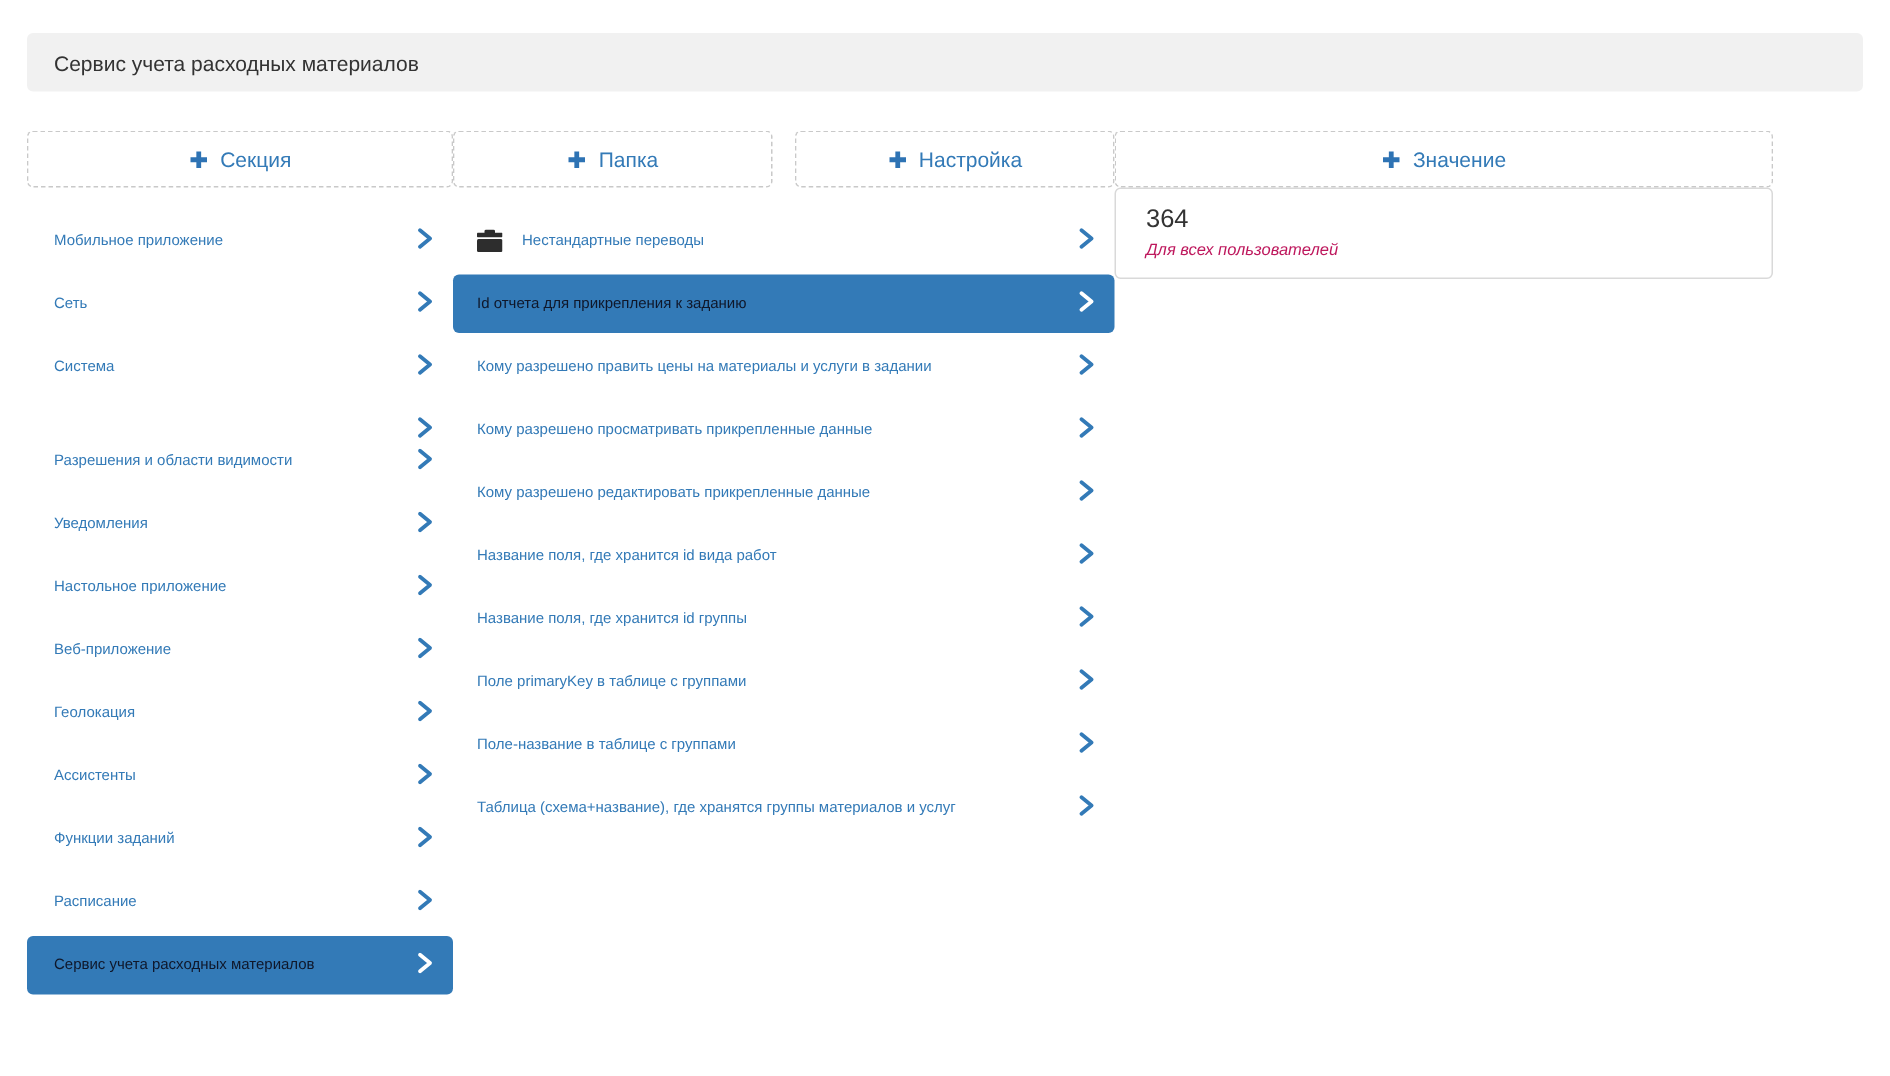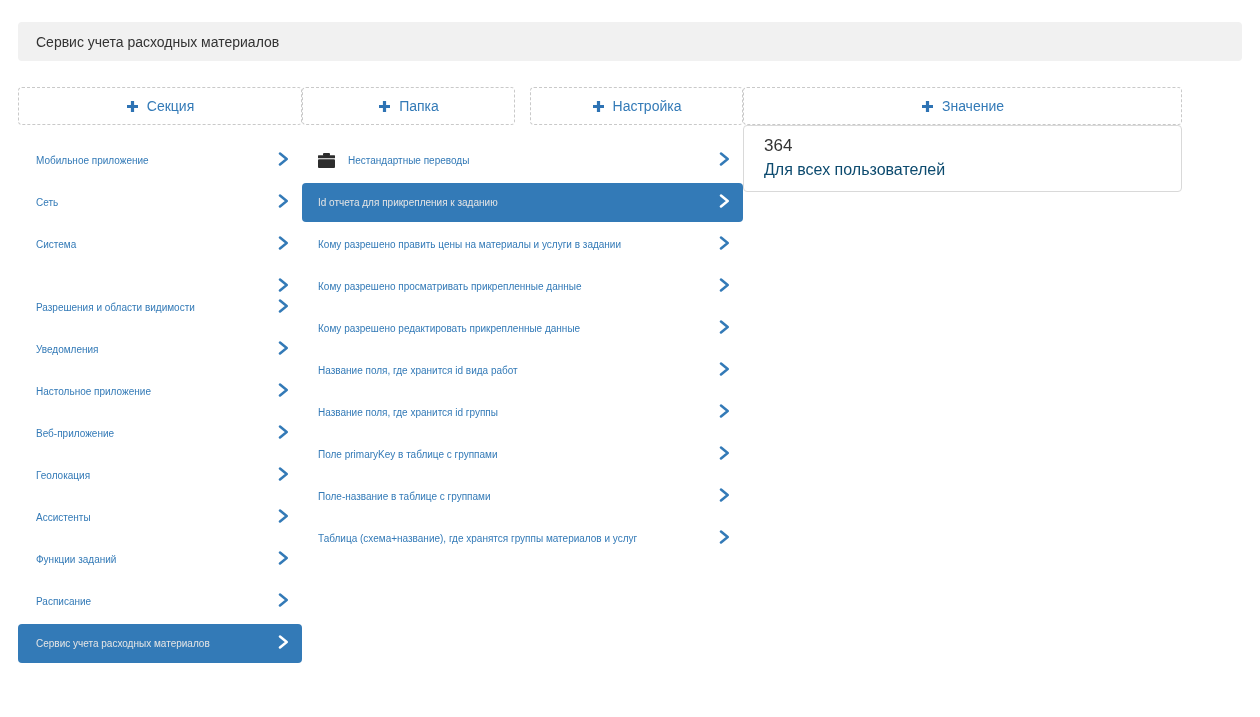--- a/index.html
+++ b/index.html
@@ -68,41 +68,41 @@
     margin-bottom: 3px;
   }
   .col-left .list-item { padding-left: 18px; }
   .list-item .chev {
     position: absolute;
     right: 13px;
     top: 11px;
     display: inline-flex;
     color: #337ab7;
   }
-  .list-item.selected { background: #337ab7; color: #e5e5e5; }
+  .list-item.selected { background: #337ab7; color: #0f172a; }
   .list-item.selected .chev { color: #ffffff; }
   .list-item .folder-ic {
     display: none;
     margin-right: 13px;
     margin-top: 3px;
     flex: 0 0 auto;
   }
   .list-item.folder .folder-ic { display: inline-flex; }
   .list-item .label { flex: 1 1 auto; }
 
   
   .value-card {
     background: #ffffff;
     border: 1px solid #d9d9d9;
     border-radius: 4px;
     padding: 10px 20px 12px 20px;
     cursor: pointer;
   }
   .value-number { font-size: 17px; color: #333; margin-bottom: 5px; }
-  .value-scope  { font-size: 16px; color: #0c4a6e; }
+  .value-scope  { font-size: 11px; color: #be185d; font-style: italic; }
 </style>
 </head>
 <body>
 
 <div class="page">
 
   <div class="header-bar">
     <span>Сервис учета расходных материалов</span>
   </div>
 

